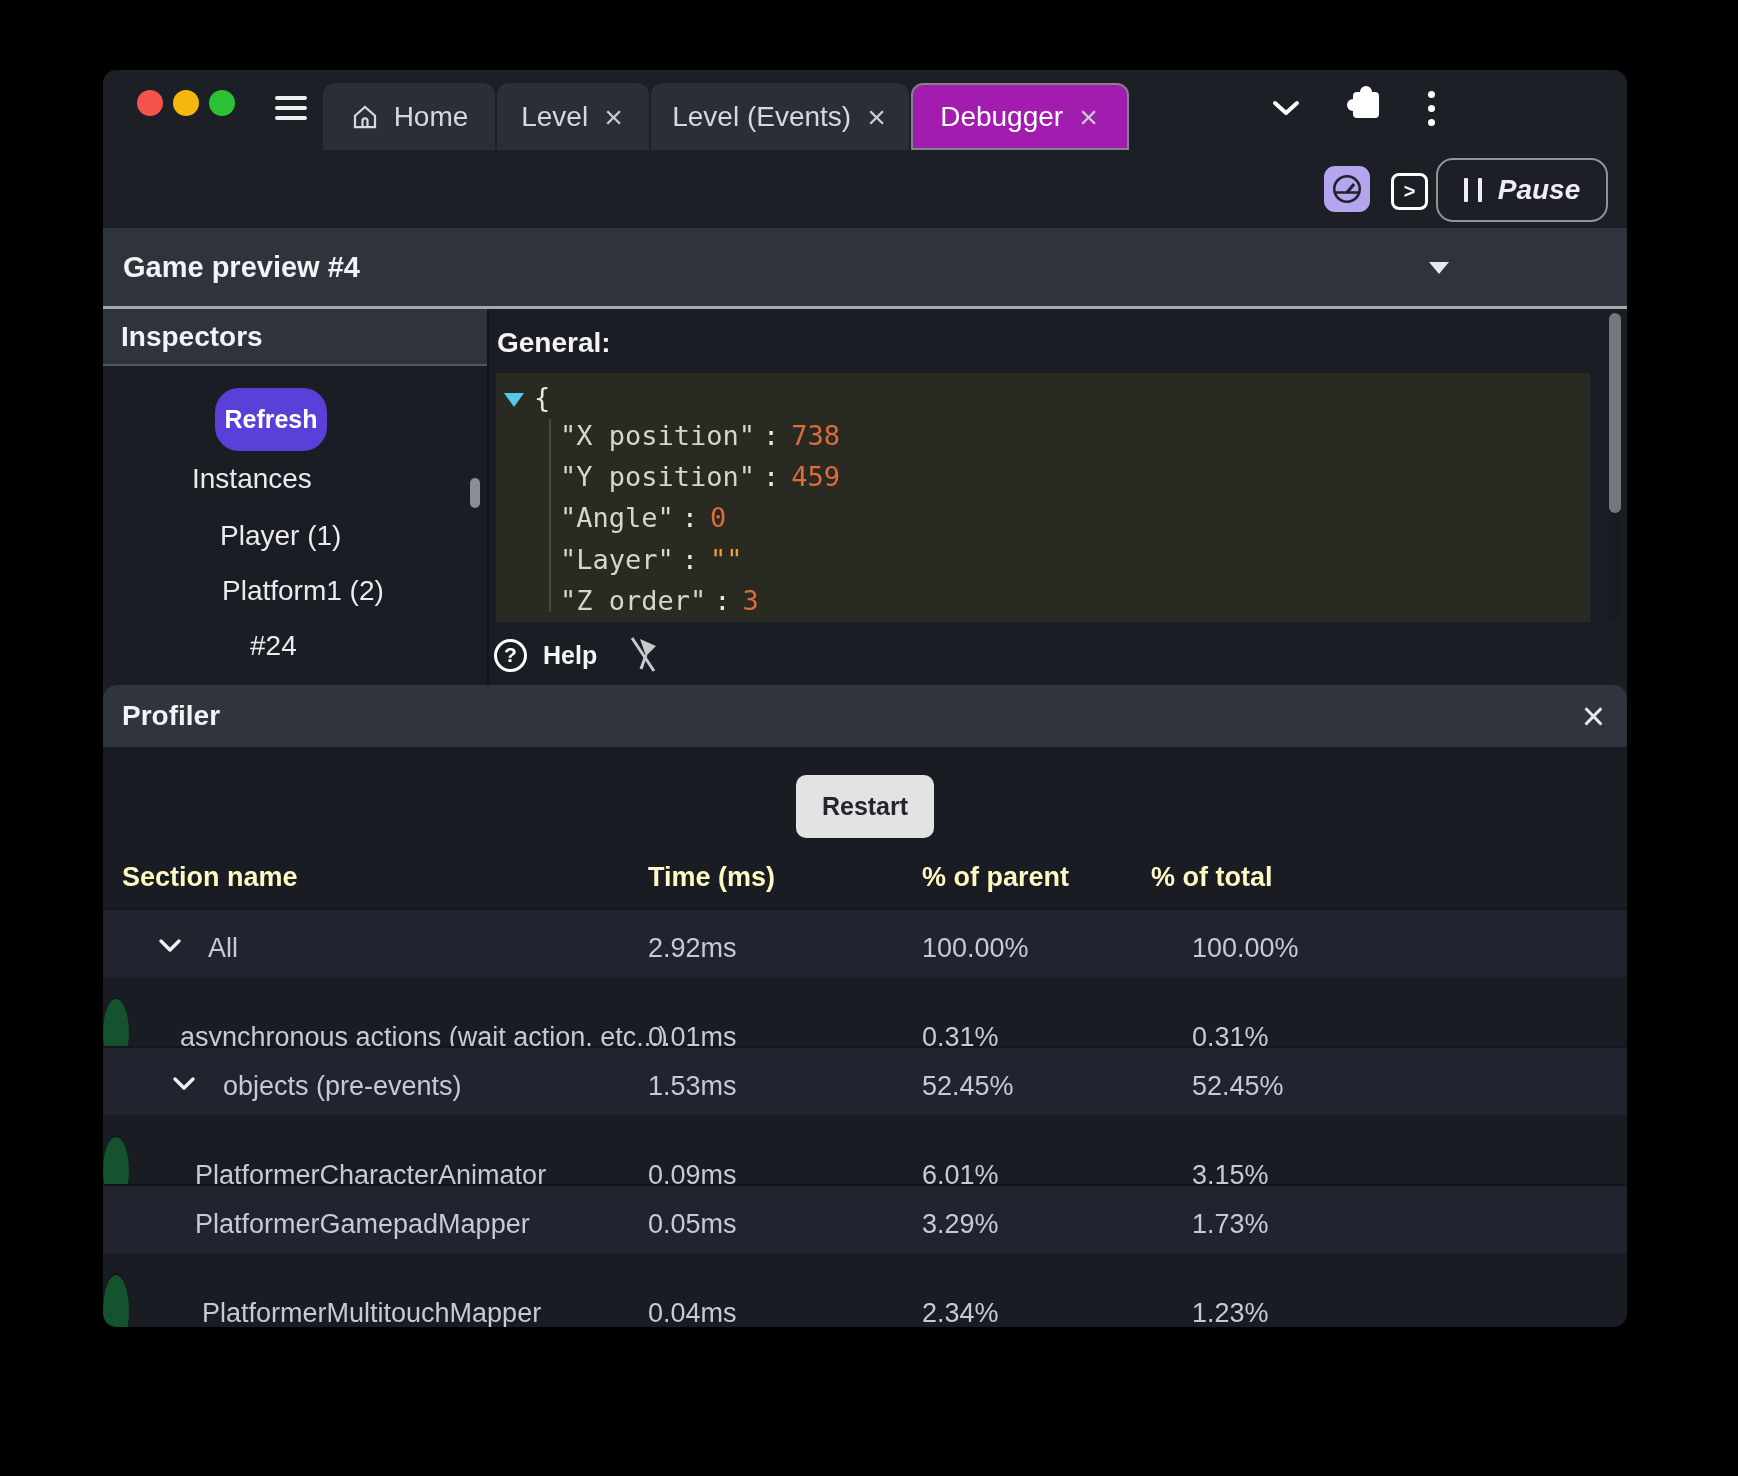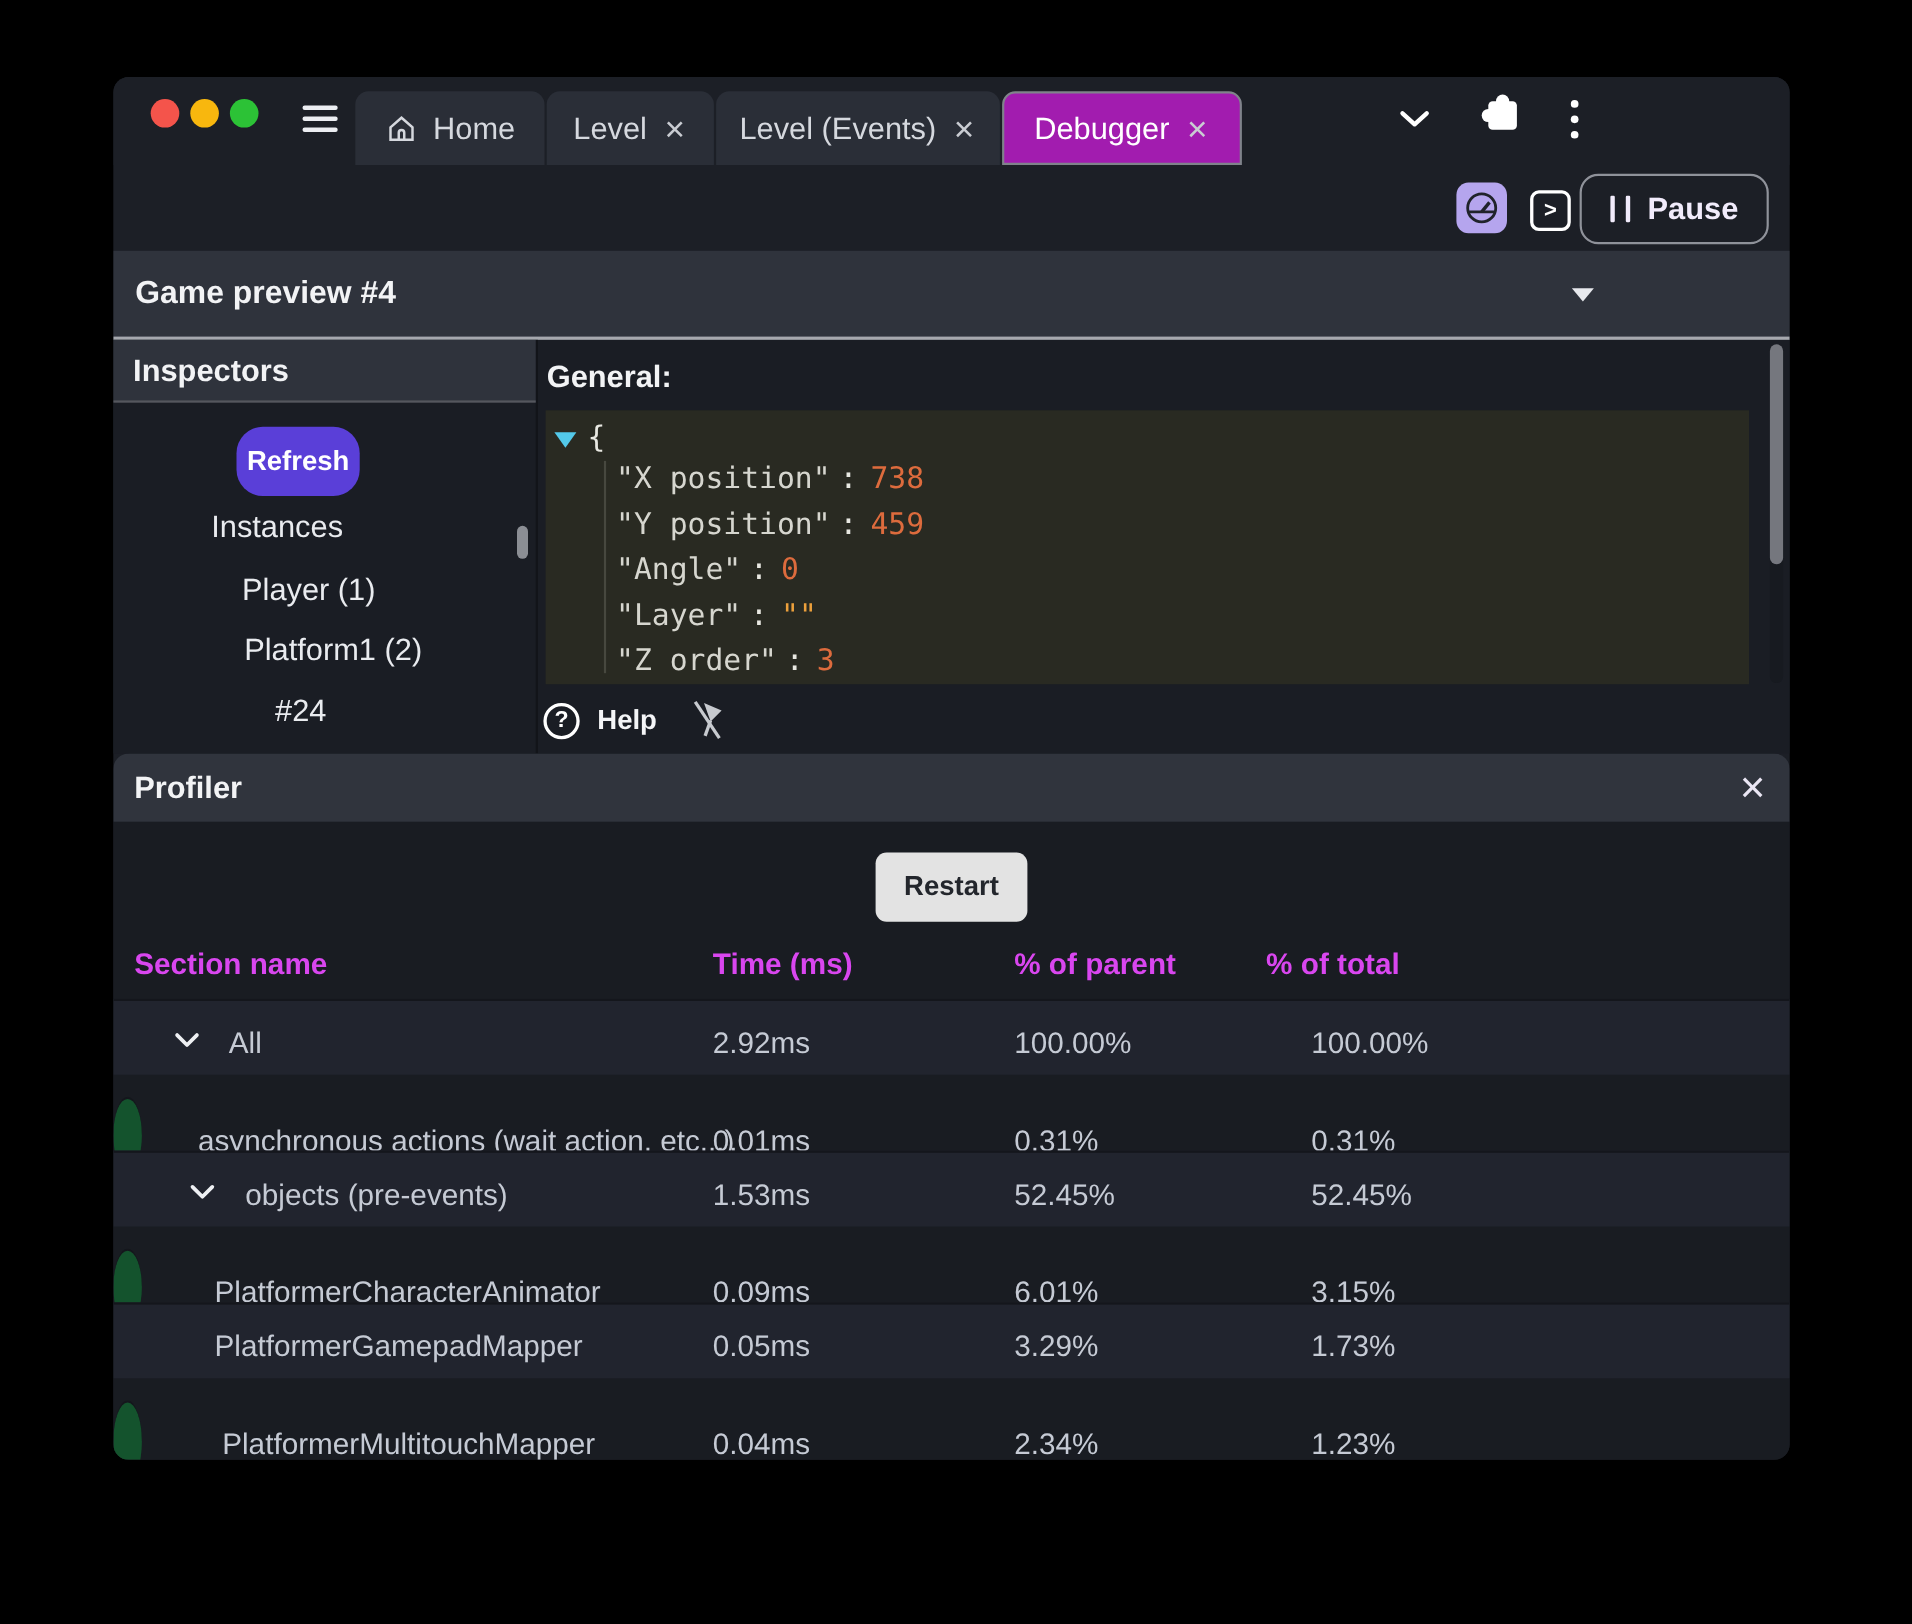--- a/index.html
+++ b/index.html
@@ -23,21 +23,21 @@
 
   
   .toolbar { position:absolute; left:0; top:80px; width:100%; height:78px; }
   .gauge-btn { position:absolute; left:1221px; top:16px; width:46px; height:46px;
     border-radius:11px; background:#b5a5ee; display:flex; align-items:center; justify-content:center; }
   .console-btn { position:absolute; left:1288px; top:23px; width:37px; height:37px;
     border-radius:8px; border:3px solid #fff; color:#fff; font-weight:700; font-size:20px;
     display:flex; align-items:center; justify-content:center; }
   .pause-btn { position:absolute; left:1333px; top:8px; width:172px; height:64px;
     border-radius:17px; border:2px solid #8f929a; display:flex; align-items:center;
-    justify-content:center; gap:16px; color:#f1ebfb; }
+    justify-content:center; gap:16px; color:#f1ebfb;font-style:italic; }
   .pause-bars { display:flex; gap:10px; }
   .pause-bars i { display:block; width:4px; height:24px; background:#f1ebfb; border-radius:1px; }
   .pause-label { font-size:28px; font-weight:700; }
 
   
   .preview-band { position:absolute; left:0; top:158px; width:100%; height:81px;
     background:#2f333c; border-bottom:3px solid #a6a8ae; }
   .preview-band .lbl { position:absolute; left:20px; top:50%; transform:translateY(-50%);
     font-size:29px; font-weight:700; color:#f2f3f5; }
   .tri-down { position:absolute; width:0; height:0;
@@ -88,21 +88,21 @@
     font-size:28px; font-weight:700; color:#f2f3f5; }
   .prof-close { position:absolute; right:22px; top:50%; transform:translateY(-50%);
     font-size:40px; color:#eae6f4; line-height:1; }
   .status-row { position:absolute; left:0; top:88px; width:100%; height:66px;
     display:flex; align-items:center; justify-content:center; gap:12px; }
   .status-text { font-size:27px; font-weight:600; color:#f4f4f6; }
   .restart-btn { background:#e3e3e3; color:#23262c; font-size:25px; font-weight:700;
     border-radius:10px; padding:17px 26px; }
   .thead { position:absolute; left:0; top:161px; width:100%; height:62px; }
   .thead span { position:absolute; top:50%; transform:translateY(-50%);
-    font-size:27px; font-weight:700; color:#d946ef; }
+    font-size:27px; font-weight:700; color:#fef9c3; }
   .rows { position:absolute; left:0; top:223px; right:0; bottom:0; display:flex; flex-direction:column; }
   .prow { position:relative; height:69px; border-top:2px solid #14161c; }
   .prow:last-child { flex:1; }
   .prow.dark { background:#21242e; }
   .prow.light { background:#14532d; }
   .prow .cell { position:absolute; top:23px; font-size:27px; color:#c5cad4; white-space:nowrap; }
   .prow .chev { position:absolute; top:28px; }
 
   .chev-svg { display:block; }
   svg { display:block; }

